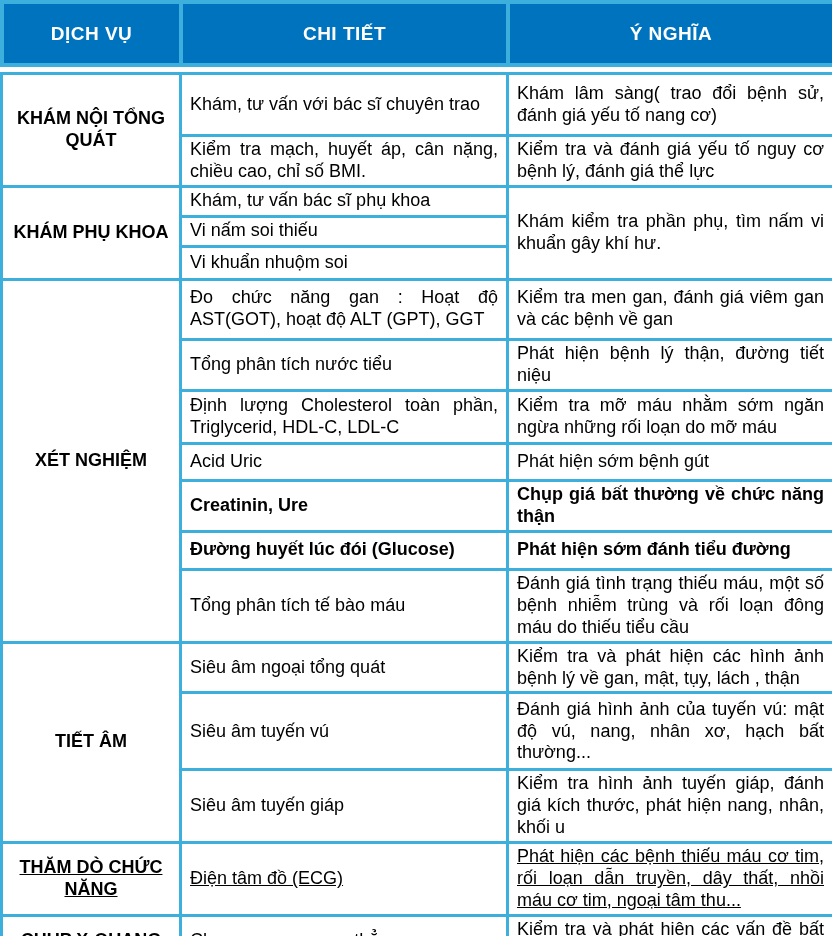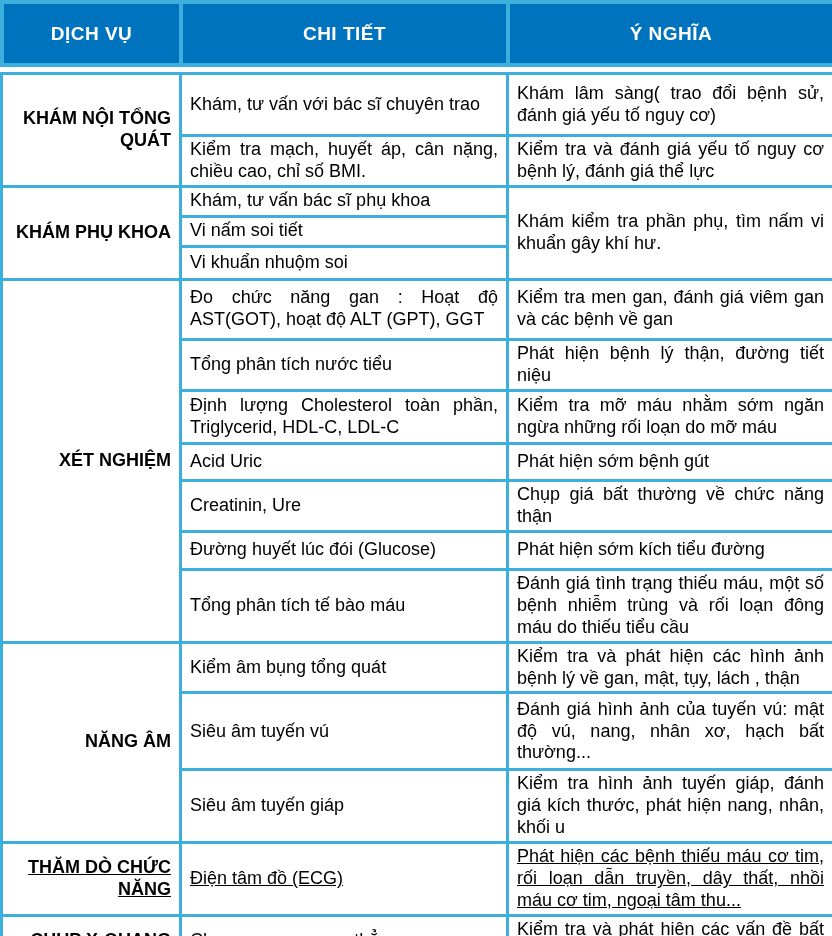--- a/index.html
+++ b/index.html
@@ -40,21 +40,21 @@
     border:3px solid var(--border);
     font-size:18px;
     line-height:1.22;
     vertical-align:middle;
     padding:2px 8px;
     box-sizing:border-box;
     overflow:hidden;
   }
   td.service{
     font-weight:bold;
-    text-align:right;
+    text-align:center;
     padding:2px 6px;
     font-size:18px;
   }
   td.detail,td.meaning{
     text-align:justify;
   }
 </style>
 </head>
 <body>
 
@@ -80,33 +80,33 @@
   <table class="grid">
     <colgroup>
         <col class="c-service">
         <col class="c-detail">
         <col class="c-meaning">
       </colgroup>
     <tbody id="tbody">
         <tr style="height: 62px;">
           <td class="service" rowspan="2">KHÁM NỘI TỔNG QUÁT</td>
           <td class="detail">Khám, tư vấn với bác sĩ chuyên trao</td>
-          <td class="meaning">Khám lâm sàng( trao đổi bệnh sử, đánh giá yếu tố nguy cơ)</td>
+          <td class="meaning">Khám lâm sàng( trao đổi bệnh sử, đánh giá yếu tố nang cơ)</td>
         </tr>
         <tr style="height: 48px;">
           <td class="detail">Kiểm tra mạch, huyết áp, cân nặng, chiều cao, chỉ số BMI.</td>
           <td class="meaning">Kiểm tra và đánh giá yếu tố nguy cơ bệnh lý, đánh giá thể lực</td>
         </tr>
         <tr style="height: 30px;">
           <td class="service" rowspan="3">KHÁM PHỤ KHOA</td>
           <td class="detail">Khám, tư vấn bác sĩ phụ khoa</td>
           <td class="meaning" rowspan="3">Khám kiểm tra phần phụ, tìm nấm vi khuẩn gây khí hư.</td>
         </tr>
         <tr style="height: 30px;">
-          <td class="detail">Vi nấm soi tiết</td>
+          <td class="detail">Vi nấm soi thiếu</td>
         </tr>
         <tr style="height: 33px;">
           <td class="detail">Vi khuẩn nhuộm soi</td>
         </tr>
         <tr style="height: 60px;">
           <td class="service" rowspan="7">XÉT NGHIỆM</td>
           <td class="detail">Đo chức năng gan : Hoạt độ AST(GOT), hoạt độ ALT (GPT), GGT</td>
           <td class="meaning">Kiểm tra men gan, đánh giá viêm gan và các bệnh về gan</td>
         </tr>
         <tr style="height: 50px; margin-top: 21px;">
@@ -114,35 +114,35 @@
           <td class="meaning">Phát hiện bệnh lý thận, đường tiết niệu</td>
         </tr>
         <tr style="height: 53px;">
           <td class="detail">Định lượng Cholesterol toàn phần, Triglycerid, HDL-C, LDL-C</td>
           <td class="meaning">Kiểm tra mỡ máu nhằm sớm ngăn ngừa những rối loạn do mỡ máu</td>
         </tr>
         <tr style="height: 37px;">
           <td class="detail">Acid Uric</td>
           <td class="meaning">Phát hiện sớm bệnh gút</td>
         </tr>
-        <tr style="height: 47px;">
+        <tr style="height: 47px; font-weight: bold;">
           <td class="detail">Creatinin, Ure</td>
           <td class="meaning">Chụp giá bất thường về chức năng thận</td>
         </tr>
-        <tr style="height: 38px;">
+        <tr style="height: 38px; font-weight: bold;">
           <td class="detail">Đường huyết lúc đói (Glucose)</td>
-          <td class="meaning">Phát hiện sớm kích tiểu đường</td>
+          <td class="meaning">Phát hiện sớm đánh tiểu đường</td>
         </tr>
         <tr style="height: 68px;">
           <td class="detail">Tổng phân tích tế bào máu</td>
           <td class="meaning">Đánh giá tình trạng thiếu máu, một số bệnh nhiễm trùng và rối loạn đông máu do thiếu tiểu cầu</td>
         </tr>
         <tr style="height: 47px;">
-          <td class="service" rowspan="3">NĂNG ÂM</td>
-          <td class="detail">Kiểm âm bụng tổng quát</td>
+          <td class="service" rowspan="3">TIẾT ÂM</td>
+          <td class="detail">Siêu âm ngoại tổng quát</td>
           <td class="meaning">Kiểm tra và phát hiện các hình ảnh bệnh lý về gan, mật, tụy, lách , thận</td>
         </tr>
         <tr style="height: 77px;">
           <td class="detail">Siêu âm tuyến vú</td>
           <td class="meaning">Đánh giá hình ảnh của tuyến vú: mật độ vú, nang, nhân xơ, hạch bất thường...</td>
         </tr>
         <tr style="height: 68px;">
           <td class="detail">Siêu âm tuyến giáp</td>
           <td class="meaning">Kiểm tra hình ảnh tuyến giáp, đánh giá kích thước, phát hiện nang, nhân, khối u</td>
         </tr>

